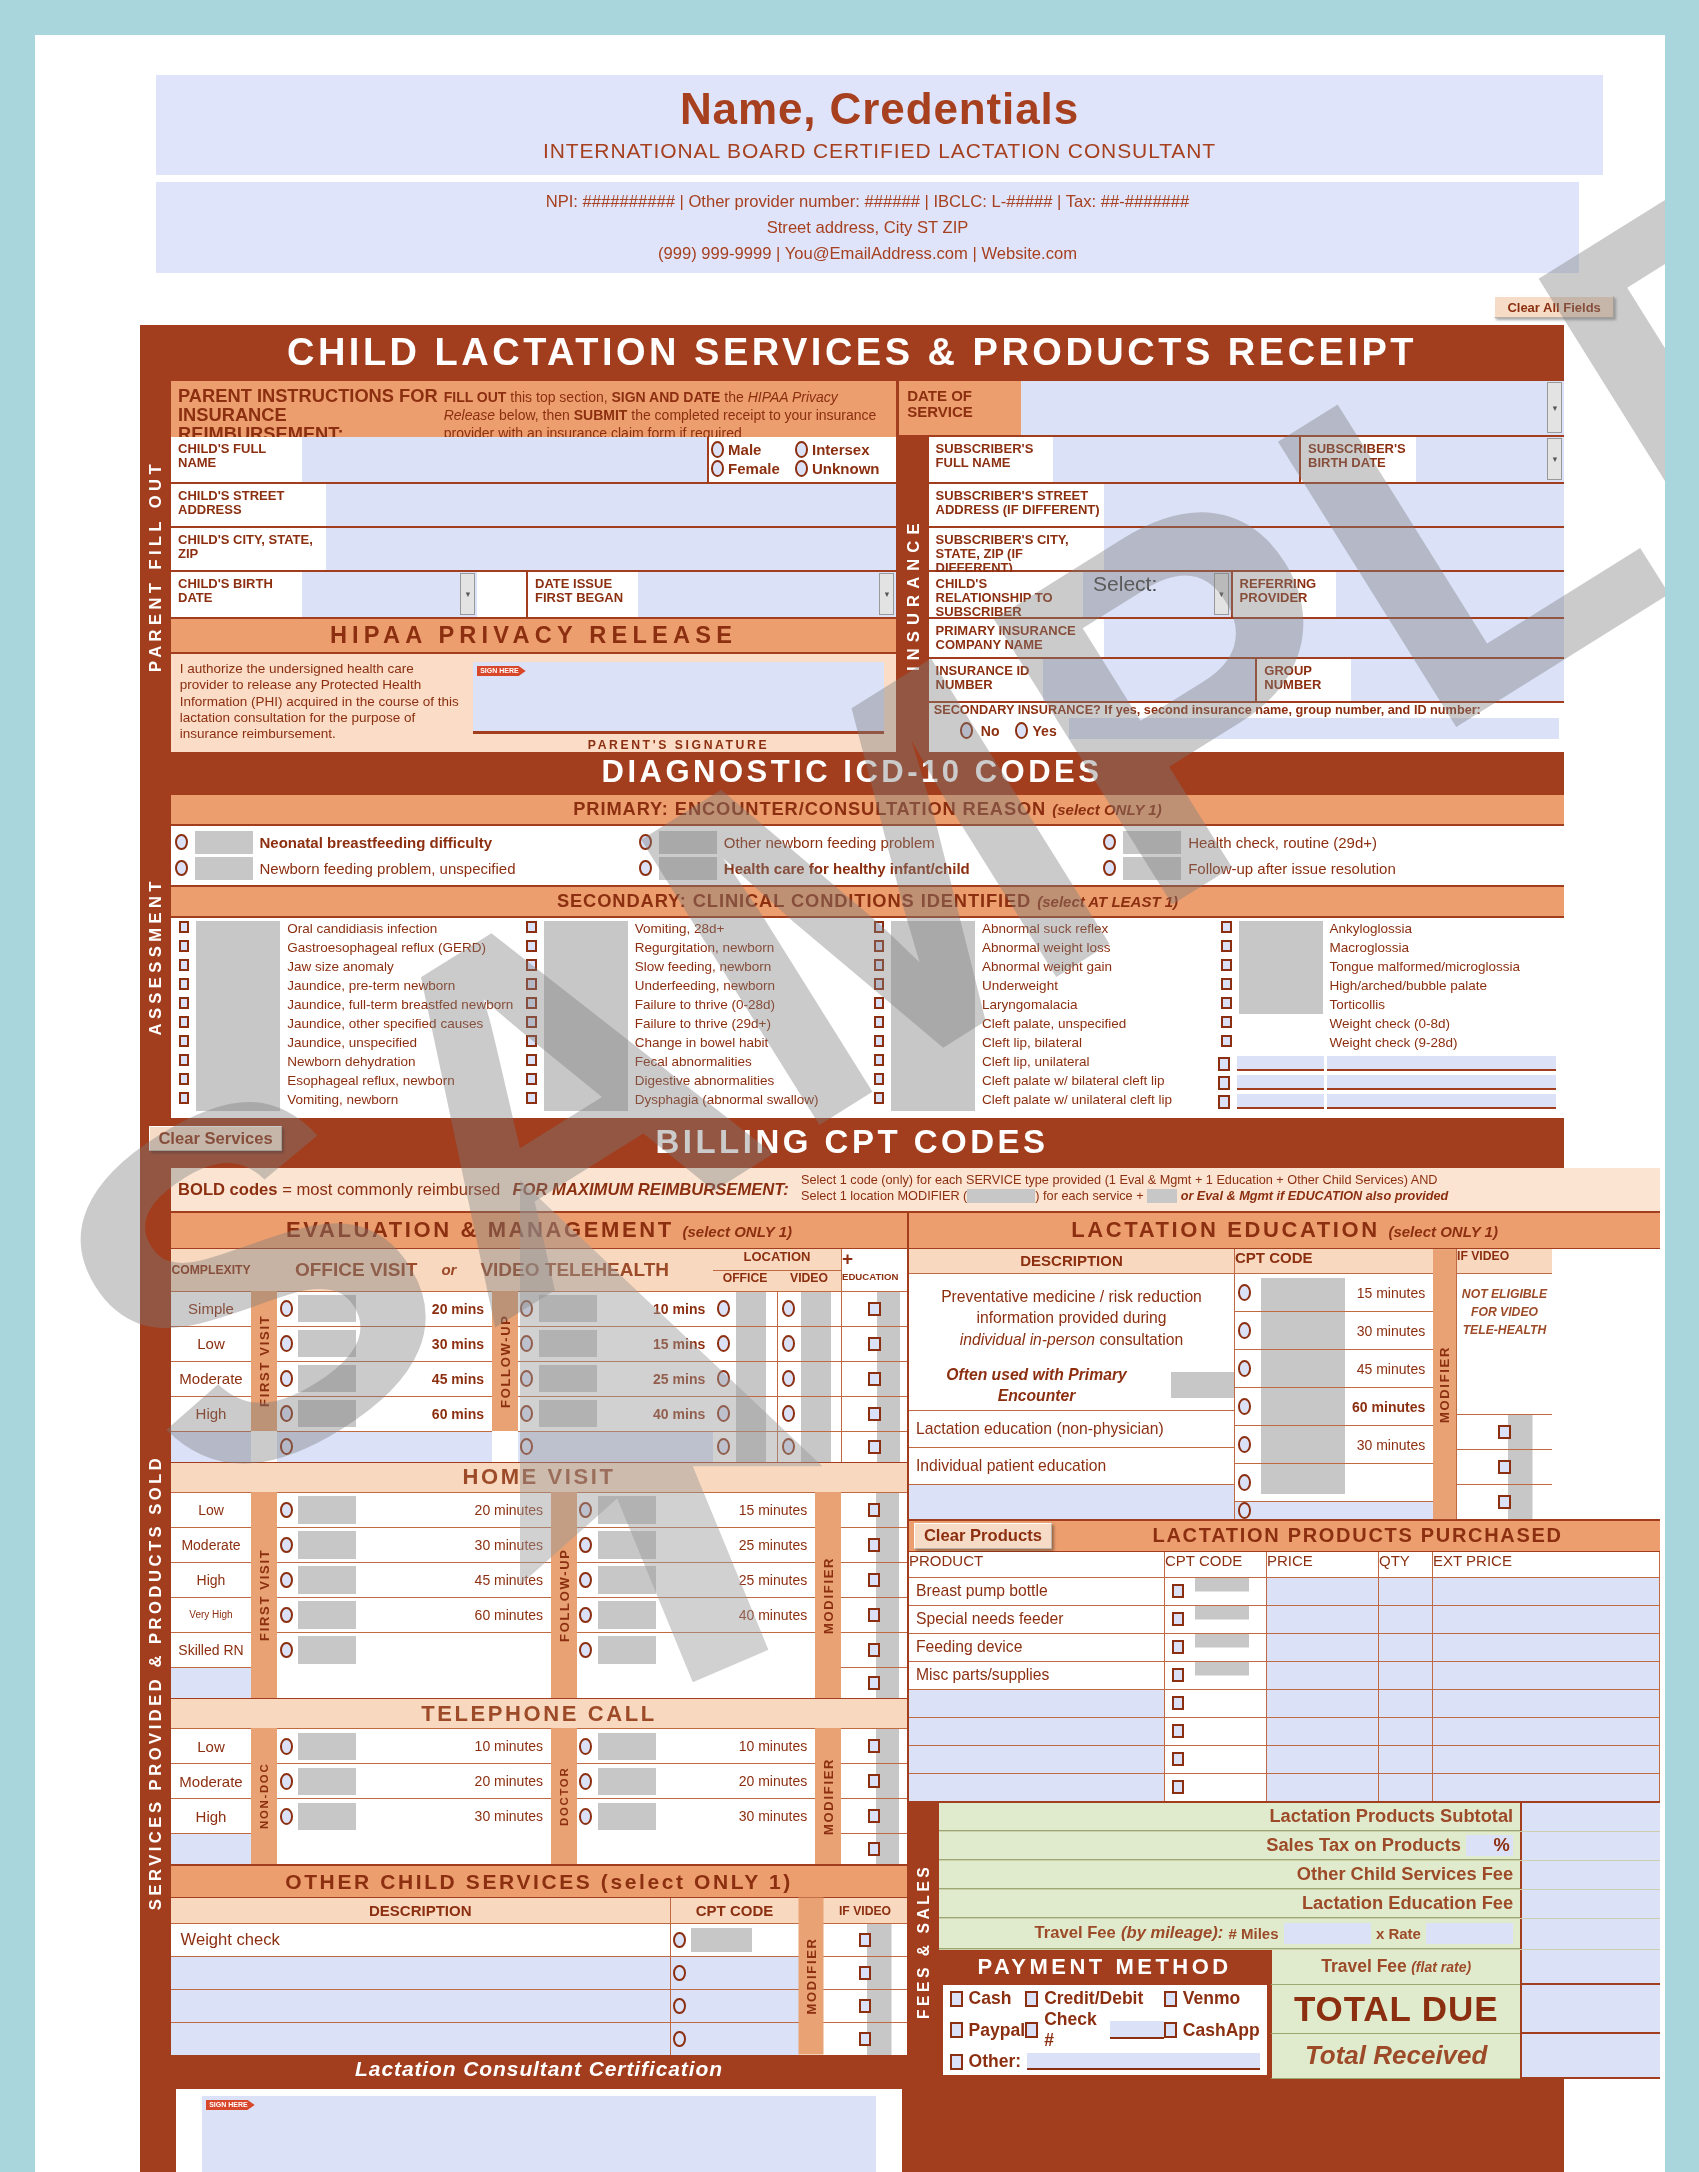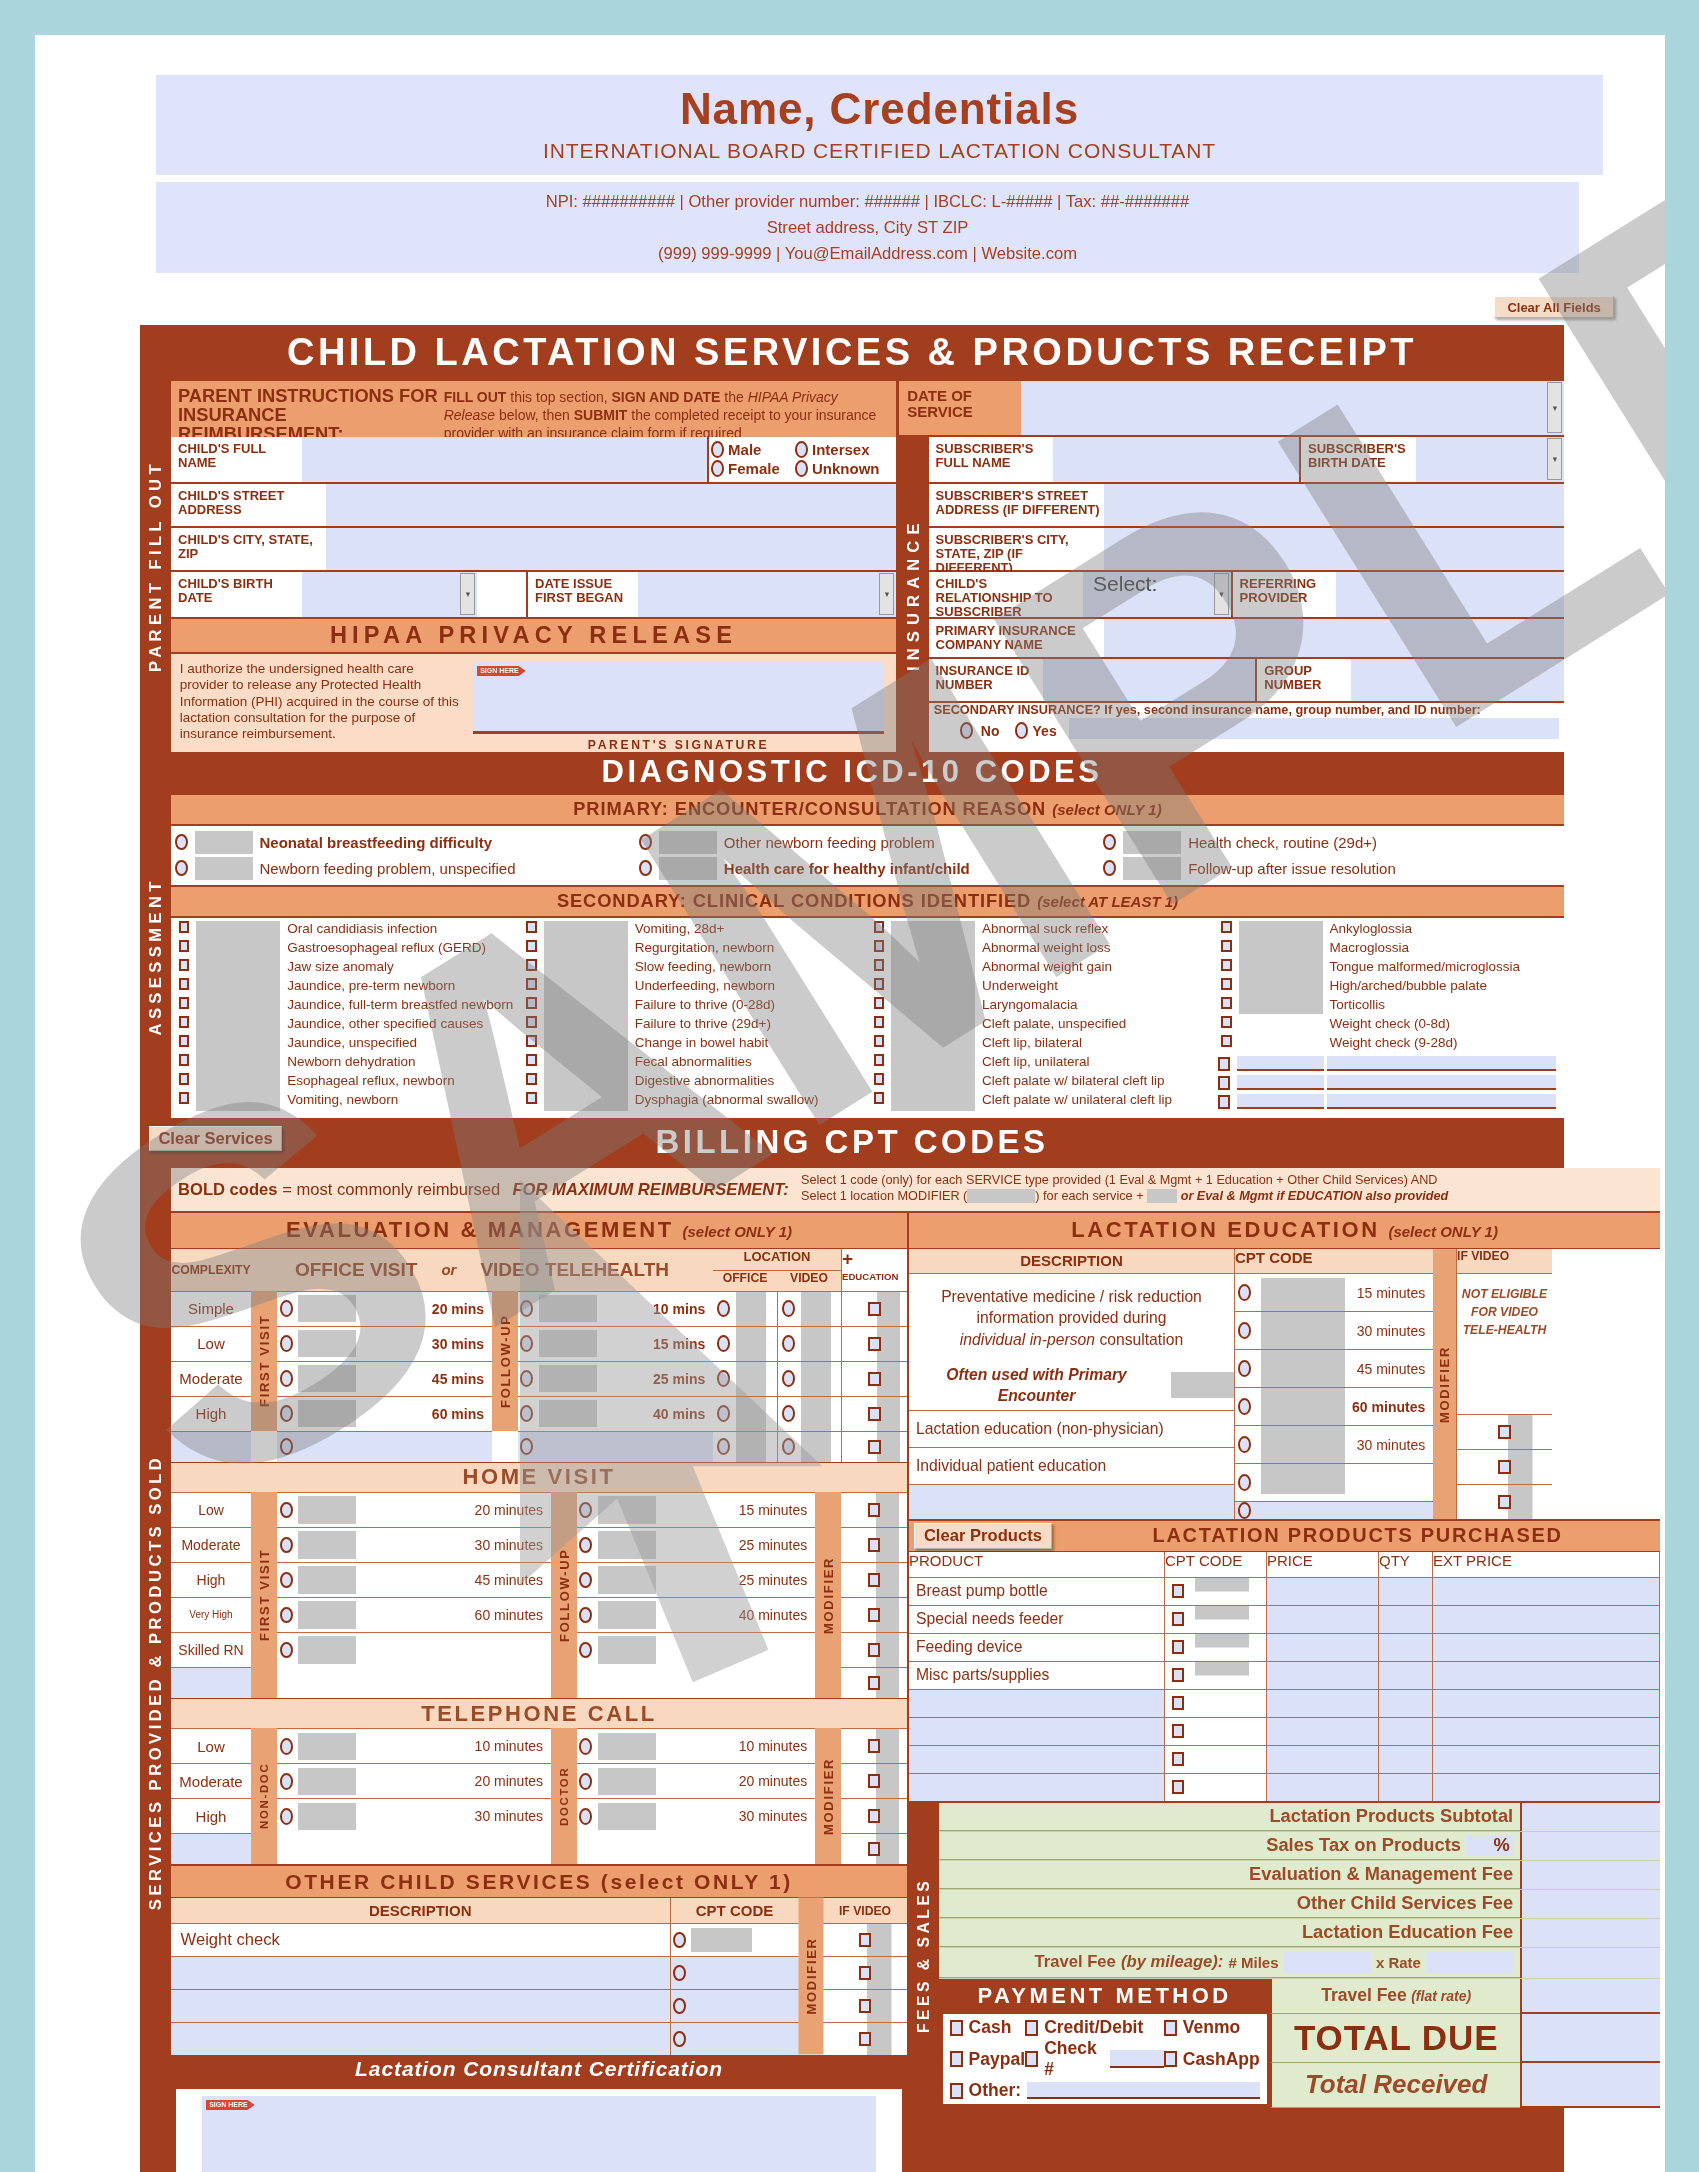--- a/index.html
+++ b/index.html
@@ -1209,26 +1209,20 @@
                     <div class="fl">
                       <span>Sales Tax on Products</span>
                       <span class="pctbox">
                         <span>%</span>
                       </span>
                     </div>
                     <div class="fv"></div>
                   </div>
                 <div class="feerow">
                     <div class="fl">
-                      <span>Evaluation &amp; Management Fee</span>
-                    </div>
-                    <div class="fv"></div>
-                  </div>
-                <div class="feerow">
-                    <div class="fl">
                       <span>Other Child Services Fee</span>
                     </div>
                     <div class="fv"></div>
                   </div>
                 <div class="feerow">
                     <div class="fl">
                       <span>Lactation Education Fee</span>
                     </div>
                     <div class="fv"></div>
                   </div>

